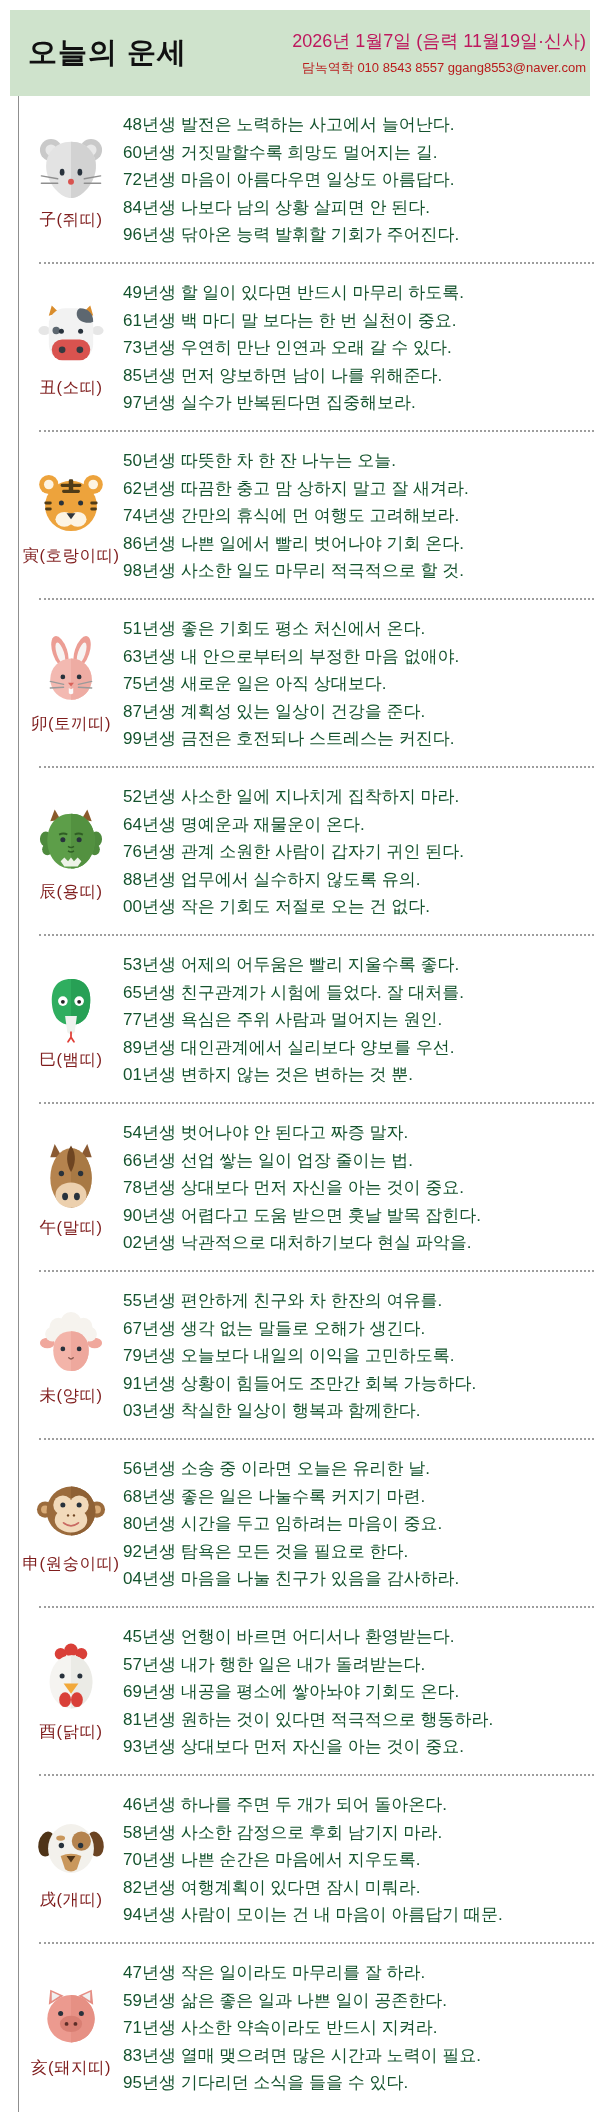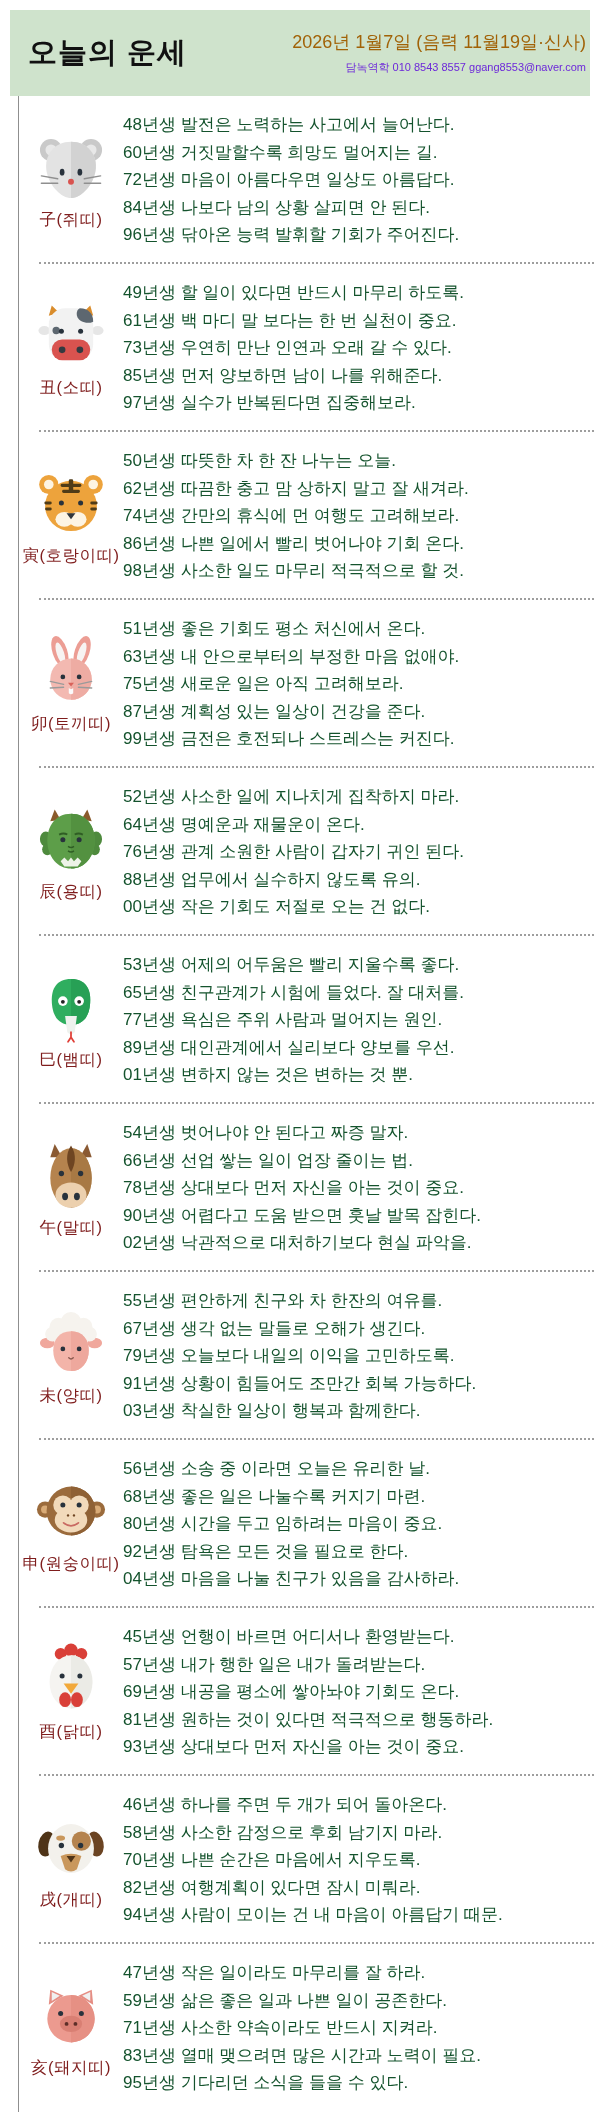--- a/index.html
+++ b/index.html
@@ -8,22 +8,22 @@
     font-family:"Liberation Sans", sans-serif;color:#1d1d1d;
   }
   
   .header{
     position:absolute;left:10px;top:10px;width:580px;height:86px;box-sizing:border-box;
     display:flex;align-items:center;justify-content:space-between;
     padding:0 4px 0 18px;
   }
   .page-title{margin:0;font-size:29px;font-weight:800;letter-spacing:1px;color:#111;}
   .header-right{text-align:right;line-height:1.25;}
-  .date-line{font-size:18px;color:#a16207;margin-bottom:8px;}
-  .contact-line{font-size:11px;color:#6d28d9;}
+  .date-line{font-size:18px;color:#be185d;margin-bottom:8px;}
+  .contact-line{font-size:13px;color:#b91c1c;}
   
   .content{
     position:absolute;left:18px;top:96px;width:578px;min-height:2008px;
     border-left:1px solid #8f8f8f;box-sizing:border-box;
   }
   .zodiac-section{
     display:flex;align-items:stretch;min-height:168px;box-sizing:border-box;
     padding:5px 0;position:relative;
   }
   .zodiac-section::after{
@@ -182,21 +182,21 @@
                 <path d="M60 72 L78 73"></path>
               </g>
               <path d="M47 73 Q50 76 53 73 L53 80 Q50 83 47 80 Z" fill="#fbfbfb"></path>
             </svg>
           </span>
       <span class="zodiac-label">卯(토끼띠)</span>
     </div>
     <div class="lines">
           <p class="fortune-line">51년생 좋은 기회도 평소 처신에서 온다.</p>
           <p class="fortune-line">63년생 내 안으로부터의 부정한 마음 없애야.</p>
-          <p class="fortune-line">75년생 새로운 일은 아직 고려해보라.</p>
+          <p class="fortune-line">75년생 새로운 일은 아직 상대보다.</p>
           <p class="fortune-line">87년생 계획성 있는 일상이 건강을 준다.</p>
           <p class="fortune-line">99년생 금전은 호전되나 스트레스는 커진다.</p>
         </div>
   </section>
 
   <section class="zodiac-section">
     <div class="icon-col">
       <span class="animal-icon">
             <svg viewBox="0 0 100 100" xmlns="http://www.w3.org/2000/svg">
               <path d="M28 10 L36 24 L22 26 Z" fill="#8a5a2b"></path>

